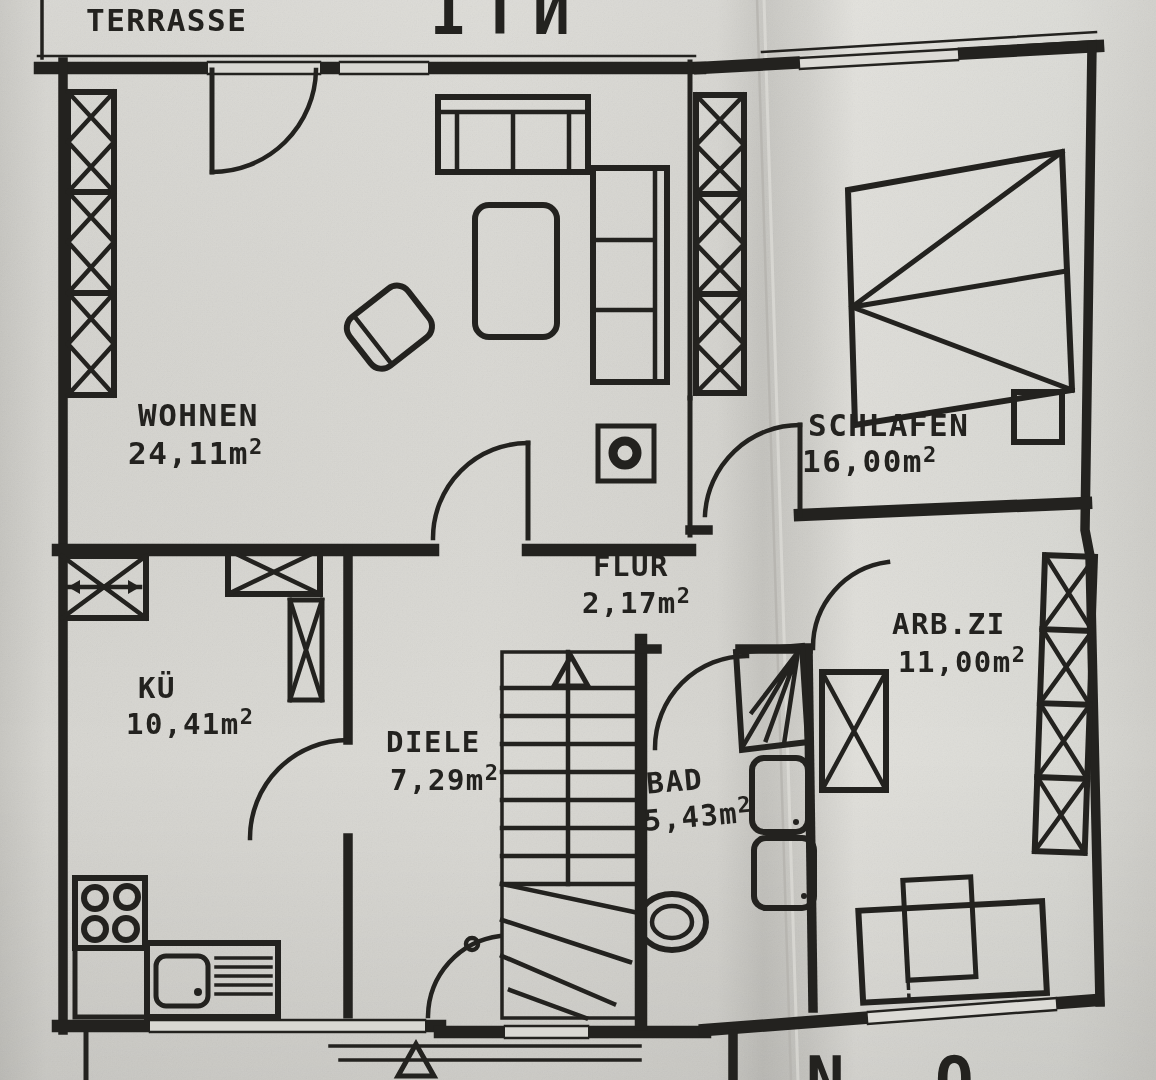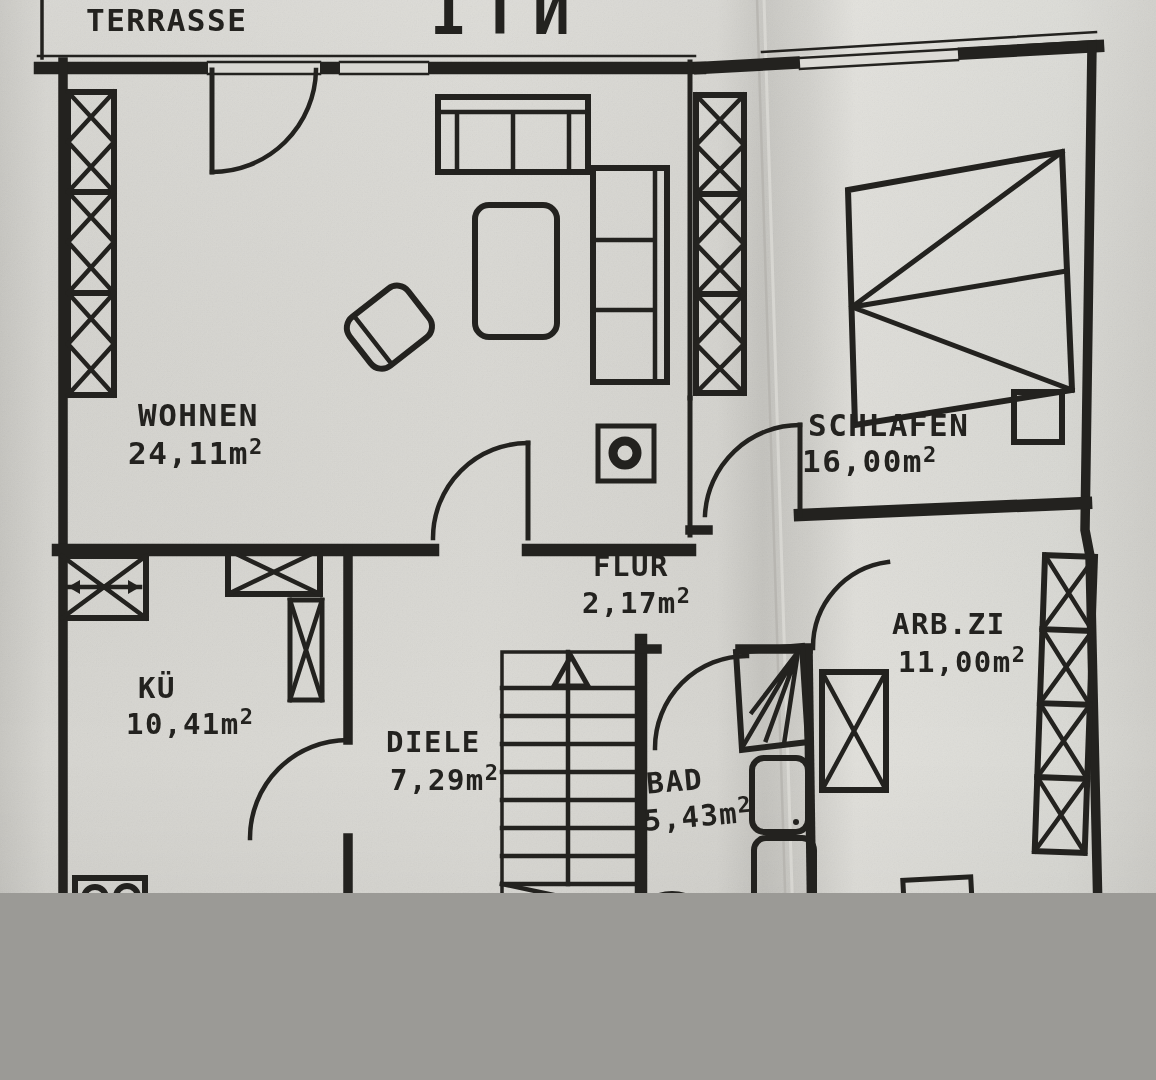--- a/index.html
+++ b/index.html
@@ -1,16 +1,16 @@
 <!DOCTYPE html>
 <html><head>
 <meta charset="utf-8">
 <style>
   html,body{margin:0;padding:0;background:#9b9a96;}
-  .page{position:relative;width:1156px;height:893px;overflow:hidden;
+  .page{position:relative;width:1156px;height:1080px;overflow:hidden;
         font-family:"DejaVu Sans Mono", monospace;}
   svg{display:block;position:absolute;inset:0;}
   .ink{stroke:#23221f;fill:none;stroke-linecap:square;stroke-linejoin:miter;}
   .w2{stroke-width:2.5px;} .w3{stroke-width:3.5px;} .w4{stroke-width:4.5px;}
   .w5{stroke-width:5px;}   .w6{stroke-width:6px;}   .w9{stroke-width:9.5px;}
   .w12{stroke-width:12.5px;}
   .fill{fill:#23221f;stroke:none;}
   .lbl{font-family:"DejaVu Sans Mono", monospace;font-weight:bold;fill:#23221f;
        letter-spacing:1.5px;}
   .s31{font-size:31px;} .s29{font-size:29px;} .s22{font-size:22px;}

